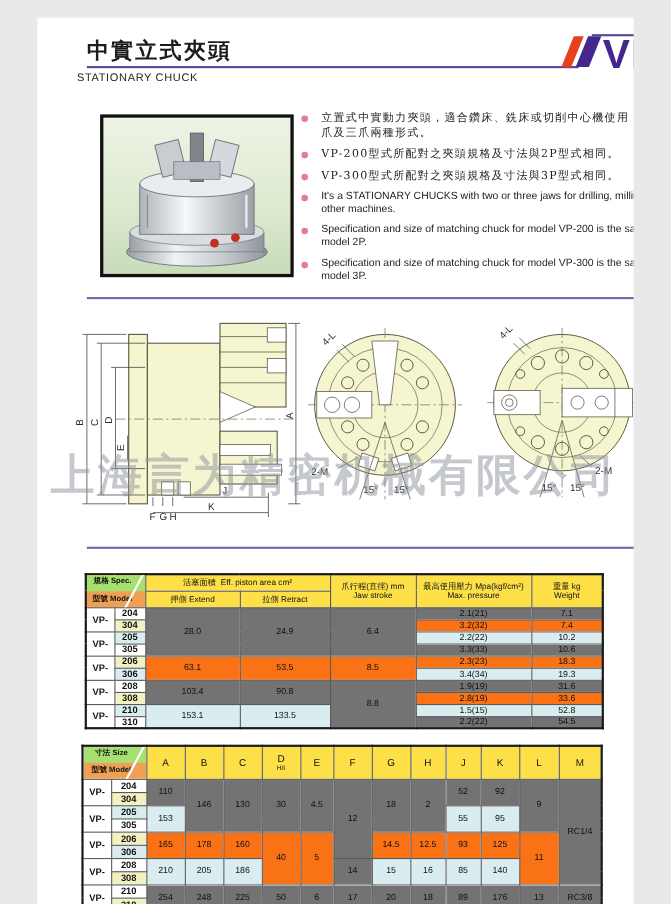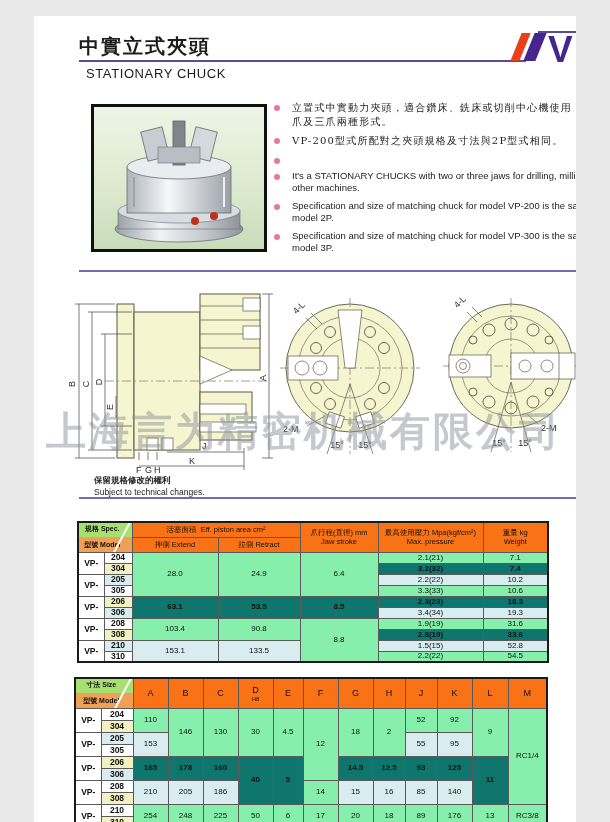--- a/index.html
+++ b/index.html
@@ -5,21 +5,21 @@
   * { margin:0; padding:0; box-sizing:border-box; }
   html,body { background:#e9e9e9; }
   .page {
     position:relative; width:542px; height:822px; margin:16px auto;
     background:#ffffff; overflow:hidden;
     font-family:"Liberation Sans", sans-serif; color:#222;
   }
   
   .title-zh { position:absolute; left:45px; top:17px; font-size:20px; font-weight:bold; color:#1c1c1c; letter-spacing:2px; }
   .title-underline { position:absolute; left:45px; top:44px; width:447px; height:2px; background:#584a9e; }
-  .title-en { position:absolute; left:52px; top:50px; font-size:13px; color:#1c1c1c; letter-spacing:0.6px; }
+  .title-en { position:absolute; left:36px; top:50px; font-size:10px; color:#1c1c1c; letter-spacing:0.6px; }
   .logo { position:absolute; left:478px; top:12px; width:110px; height:40px; }
   .logo .slash-red   { position:absolute; left:4px;  top:5px; width:9px;  height:28px; background:#e8401c; transform:skewX(-22deg); }
   .logo .slash-purple{ position:absolute; left:17px; top:5px; width:12px; height:28px; background:#45258e; transform:skewX(-22deg); }
   .logo .logo-text { position:absolute; left:36px; top:1px; font-size:37px; font-weight:bold; color:#45258e; letter-spacing:1px; }
   .logo-top-line { position:absolute; left:504px; top:15px; width:58px; height:2px; background:#584a9e; }
   
   .page-edge-line { position:absolute; left:588px; top:12px; width:1px; height:810px; background:#7b8fc4; }
   .side-tab { position:absolute; left:577px; top:243px; width:33px; height:102px; background:#6b96c9; z-index:5; }
   .corner-accent { position:absolute; left:561px; top:794px; width:28px; height:28px; background:#6b96c9; border-radius:100% 0 0 0; }
   
@@ -47,28 +47,28 @@
   }
   
   .notice { position:absolute; left:60px; top:459px; }
   .notice .zh { font-size:8.5px; font-weight:bold; color:#222; }
   .notice .en { font-size:8.5px; color:#222; }
   
   table { border-collapse:collapse; table-layout:fixed; position:absolute; background:#fff; border:2px solid #1a1a1a; }
   .spec-table { left:43px; top:505px; width:470px; }
   .size-table { left:40px; top:661px; width:473px; }
   th, td { border:1px solid #5a5a5a; text-align:center; vertical-align:middle; padding:0; overflow:hidden; }
-  th { background:#f97316; font-weight:normal; font-size:7.5px; line-height:1.25; color:#111; }
+  th { background:#fde047; font-weight:normal; font-size:7.5px; line-height:1.25; color:#111; }
   .size-table thead th { font-size:9px; height:30px; }
   .spec-table thead tr:first-child th { height:15px; }
   .spec-table thead tr:last-child th { height:15px; }
   td { font-size:8px; height:11px; line-height:1; color:#111; }
   .size-table td { height:12px; }
-  td.c-w { background:#86efac; }
-  td.c-y { background:#0f766e;font-weight:bold; }
+  td.c-w { background:#737373; }
+  td.c-y { background:#f97316; }
   td.c-b { background:#d9edf0; }
   tr.gs td { border-top:1.5px solid #1a1a1a; }
   td[data-name="model-prefix"], td[data-name="model-number"] { font-weight:bold; font-size:8.5px; background:#fff; }
   td[data-name="model-number"].c-y { background:#f1f1c1;text-align:center; }
   td[data-name="model-number"].c-b { background:#d9edf0; }
   th.corner { position:relative; background:linear-gradient(to bottom, #a6e070 0 50%, #efa055 50% 100%); overflow:hidden; }
   th.corner::after { content:''; position:absolute; right:9px; top:-25%; width:2px; height:150%; background:#fff; transform:rotate(28deg); }
   th.corner .c-top { position:absolute; top:2px; left:0; right:6px; font-size:7px; font-weight:bold; }
   th.corner .c-bot { position:absolute; bottom:2px; left:0; right:6px; font-size:7px; font-weight:bold; }
   th .sub { font-size:6px; line-height:1; }
@@ -128,20 +128,21 @@
       <li class="bullet-item" data-name="bullet-item">
         <span class="bullet-dot" data-name="bullet-icon"></span>
         <span class="bullet-text zh" data-name="bullet-text">立置式中實動力夾頭，適合鑽床、銑床或切削中心機使用，有二爪及三爪兩種形式。</span>
       </li>
       <li class="bullet-item" data-name="bullet-item">
         <span class="bullet-dot" data-name="bullet-icon"></span>
         <span class="bullet-text zh" data-name="bullet-text">VP-200型式所配對之夾頭規格及寸法與2P型式相同。</span>
       </li>
       <li class="bullet-item" data-name="bullet-item">
         <span class="bullet-dot" data-name="bullet-icon"></span>
+        <span class="bullet-text zh" data-name="bullet-text">VP-300型式所配對之夾頭規格及寸法與3P型式相同。</span>
       </li>
       <li class="bullet-item" data-name="bullet-item">
         <span class="bullet-dot" data-name="bullet-icon"></span>
         <span class="bullet-text en" data-name="bullet-text">It's a STATIONARY CHUCKS with two or three jaws for drilling, milling and other machines.</span>
       </li>
       <li class="bullet-item" data-name="bullet-item">
         <span class="bullet-dot" data-name="bullet-icon"></span>
         <span class="bullet-text en" data-name="bullet-text">Specification and size of matching chuck for model VP-200 is the same as model 2P.</span>
       </li>
       <li class="bullet-item" data-name="bullet-item">
@@ -271,24 +272,20 @@
     <g class="dimtext" data-name="front-view-3jaw-labels">
       <text transform="translate(403,28) rotate(-45)" text-anchor="middle">4-L</text>
       <text x="482" y="155">2-M</text>
       <text x="440" y="170" text-anchor="middle">15°</text>
       <text x="466" y="170" text-anchor="middle">15°</text>
     </g>
   </svg>
 
   <div class="watermark" data-name="watermark-text">上海言为精密机械有限公司</div>
 
-  <div class="notice" data-name="notice">
-    <div class="zh" data-name="notice-zh">保留規格修改的權利</div>
-    <div class="en" data-name="notice-en">Subject to technical changes.</div>
-  </div>
   <div class="divider div2" data-name="section-divider-2"></div>
 
   <table class="spec-table" data-name="spec-table">
     <colgroup>
       <col style="width:26px">
         <col style="width:28px">
         <col style="width:86px">
         <col style="width:82px">
       <col style="width:78px">
         <col style="width:105px">

